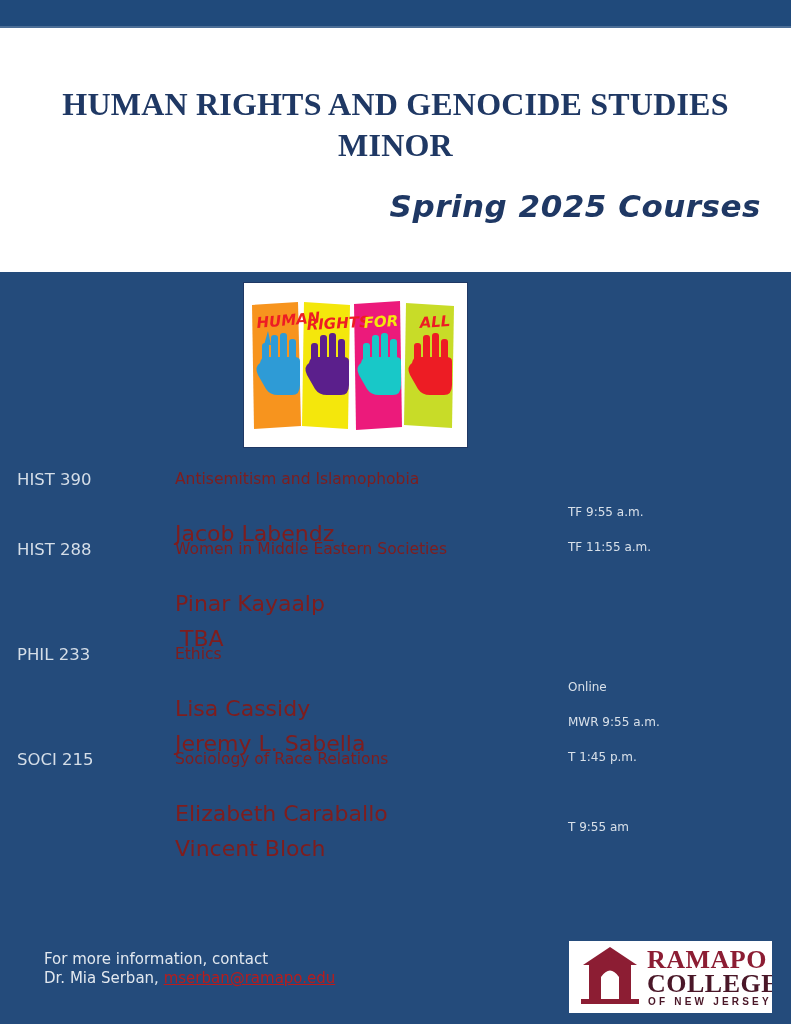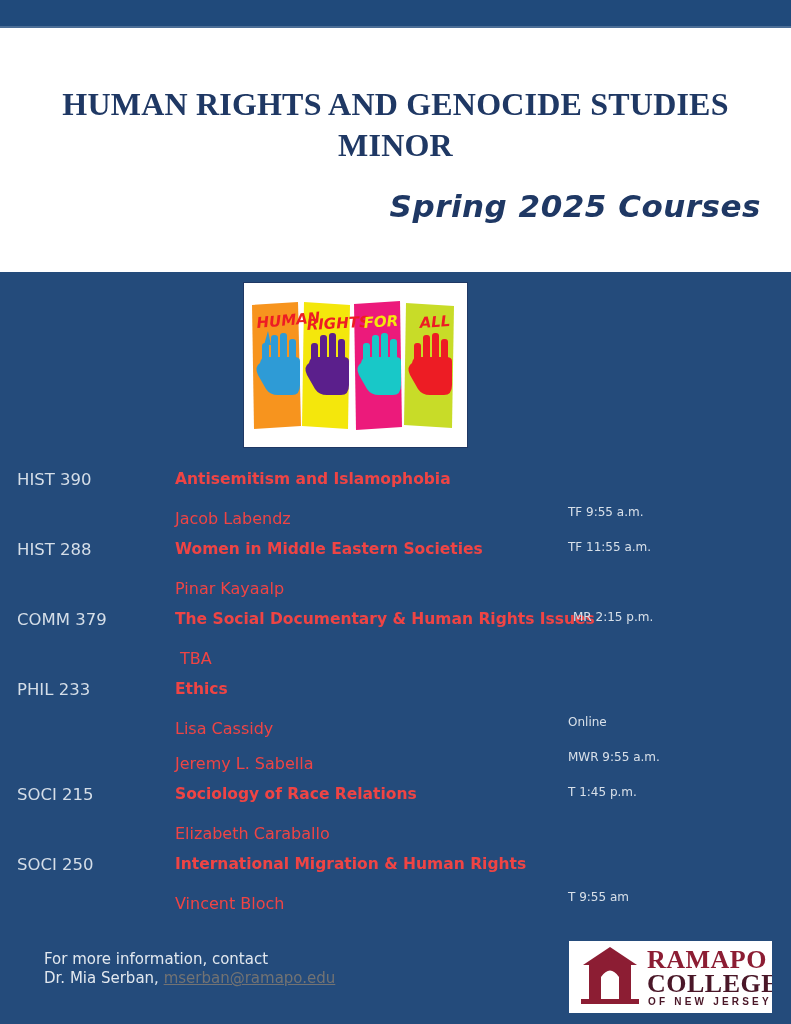--- a/index.html
+++ b/index.html
@@ -106,32 +106,32 @@
     font-family: "DejaVu Sans", sans-serif;
     font-size: 16.5px;
     color: #D5DEE8;
     white-space: nowrap;
   }
   .c-title {
     position: absolute;
     left: 175px;
     top: 0;
     font-family: "DejaVu Sans", sans-serif;
-    font-weight: bold;
+    font-weight: normal;
     font-size: 15.5px;
-    color: #ef4444;
+    color: #7f1d1d;
     white-space: nowrap;
   }
   .c-instructor {
     position: absolute;
     left: 175px;
-    top: 4px;
-    font-family: "DejaVu Sans", sans-serif;
-    font-size: 16px;
-    color: #ef4444;
+    top: 16px;
+    font-family: "DejaVu Sans", sans-serif;
+    font-size: 22px;
+    color: #7f1d1d;
     white-space: nowrap;
   }
   .c-instructor.indent { left: 180px; }
   .c-time {
     position: absolute;
     left: 568px;
     top: 0;
     font-family: "DejaVu Sans", sans-serif;
     font-size: 12px;
     color: #D8E0E9;
@@ -142,21 +142,21 @@
   
   .contact {
     position: absolute;
     left: 44px; top: 950px;
     font-family: "DejaVu Sans", sans-serif;
     font-size: 15px;
     line-height: 19px;
     color: #E2E8EF;
   }
   .contact a {
-    color: #737373;
+    color: #b91c1c;
     text-decoration: underline;
   }
 
   
   .logo {
     position: absolute;
     left: 569px; top: 941px;
     width: 203px;
     height: 72px;
     background: #f9a8d4;
@@ -248,25 +248,20 @@
     <div class="crow">
       <span class="c-code">HIST 288</span>
       <span class="c-title">Women in Middle Eastern Societies</span>
       <span class="c-time">TF 11:55 a.m.</span>
     </div>
 
     <div class="crow">
       <span class="c-instructor">Pinar Kayaalp</span>
     </div>
 
-    <div class="crow">
-      <span class="c-code">COMM 379</span>
-      <span class="c-title">The Social Documentary &amp; Human Rights Issues</span>
-      <span class="c-time shift">MR 2:15 p.m.</span>
-    </div>
 
     <div class="crow">
       <span class="c-instructor indent">TBA</span>
     </div>
 
     <div class="crow">
       <span class="c-code">PHIL 233</span>
       <span class="c-title">Ethics</span>
     </div>
 
@@ -283,24 +278,20 @@
     <div class="crow">
       <span class="c-code">SOCI 215</span>
       <span class="c-title">Sociology of Race Relations</span>
       <span class="c-time">T 1:45 p.m.</span>
     </div>
 
     <div class="crow">
       <span class="c-instructor">Elizabeth Caraballo</span>
     </div>
 
-    <div class="crow">
-      <span class="c-code">SOCI 250</span>
-      <span class="c-title">International Migration &amp; Human Rights</span>
-    </div>
 
     <div class="crow">
       <span class="c-instructor">Vincent Bloch</span>
       <span class="c-time">T 9:55 am</span>
     </div>
 
   </div>
 
   <div class="contact">
     <div>For more information, contact</div>

